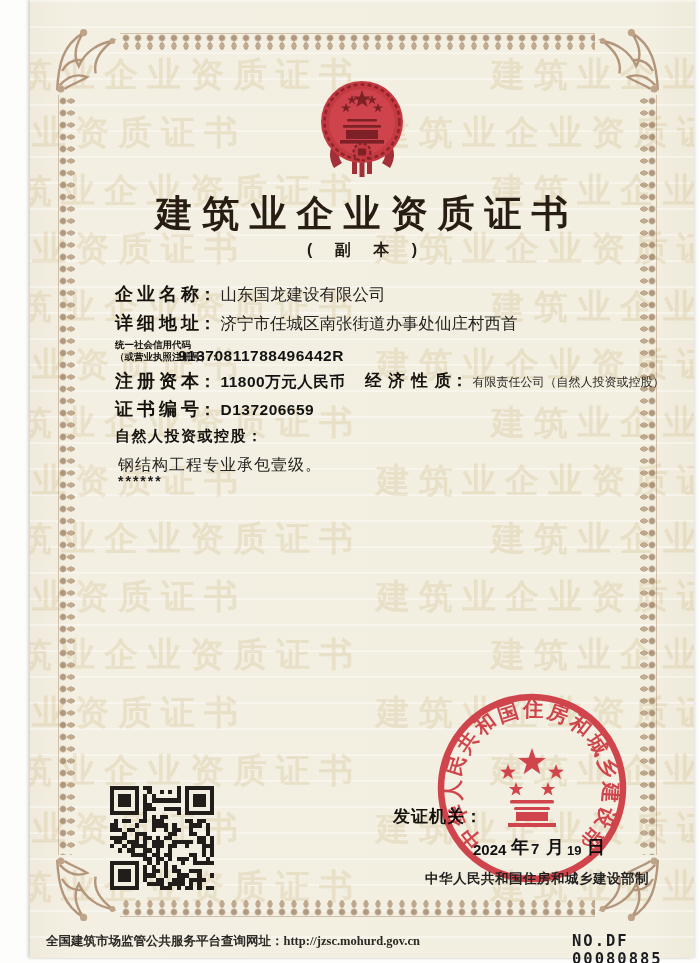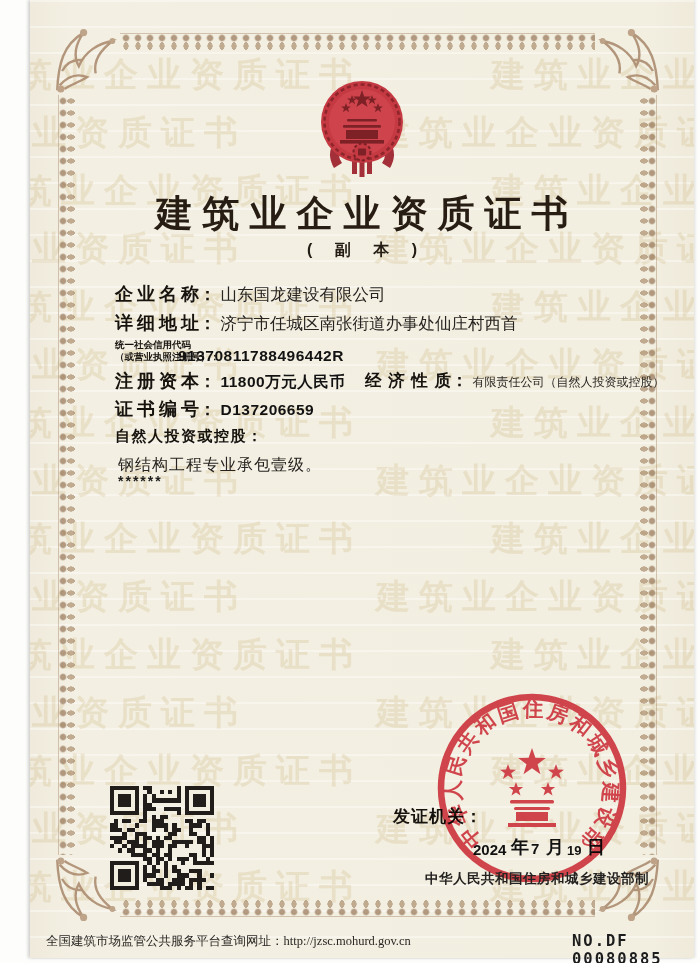--- a/index.html
+++ b/index.html
@@ -61,21 +61,21 @@
           color:#16120d;letter-spacing:1px;z-index:4;}
   .seal{position:absolute;left:402px;top:688px;width:200px;height:200px;z-index:6;
         mix-blend-mode:multiply;opacity:.95;}
   .dateline{z-index:5;color:#111;}
   .d-num{font-weight:bold;font-size:15px;}
   .d-unit{font-weight:bold;font-size:18px;}
   .madeby{position:absolute;left:383px;top:870px;width:248px;text-align:center;z-index:7;
           font-family:"Liberation Serif","DejaVu Serif",serif;font-weight:bold;
           font-size:13.5px;color:#242220;letter-spacing:.5px;}
   .footer-url{position:absolute;left:16px;top:933px;
-          font-family:"Liberation Serif","DejaVu Serif",serif;font-weight:normal;
+          font-family:"Liberation Serif","DejaVu Serif",serif;font-weight:bold;
           font-size:12.5px;color:#2b2825;}
   .serial{position:absolute;left:500px;top:932px;font-weight:bold;font-size:15.5px;
           color:#1d1d1d;letter-spacing:2px;font-family:"DejaVu Sans Mono",monospace;padding-left:42px;}
 </style>
 </head>
 <body>
 
 <div class="stage">
   <div class="paper">
 

